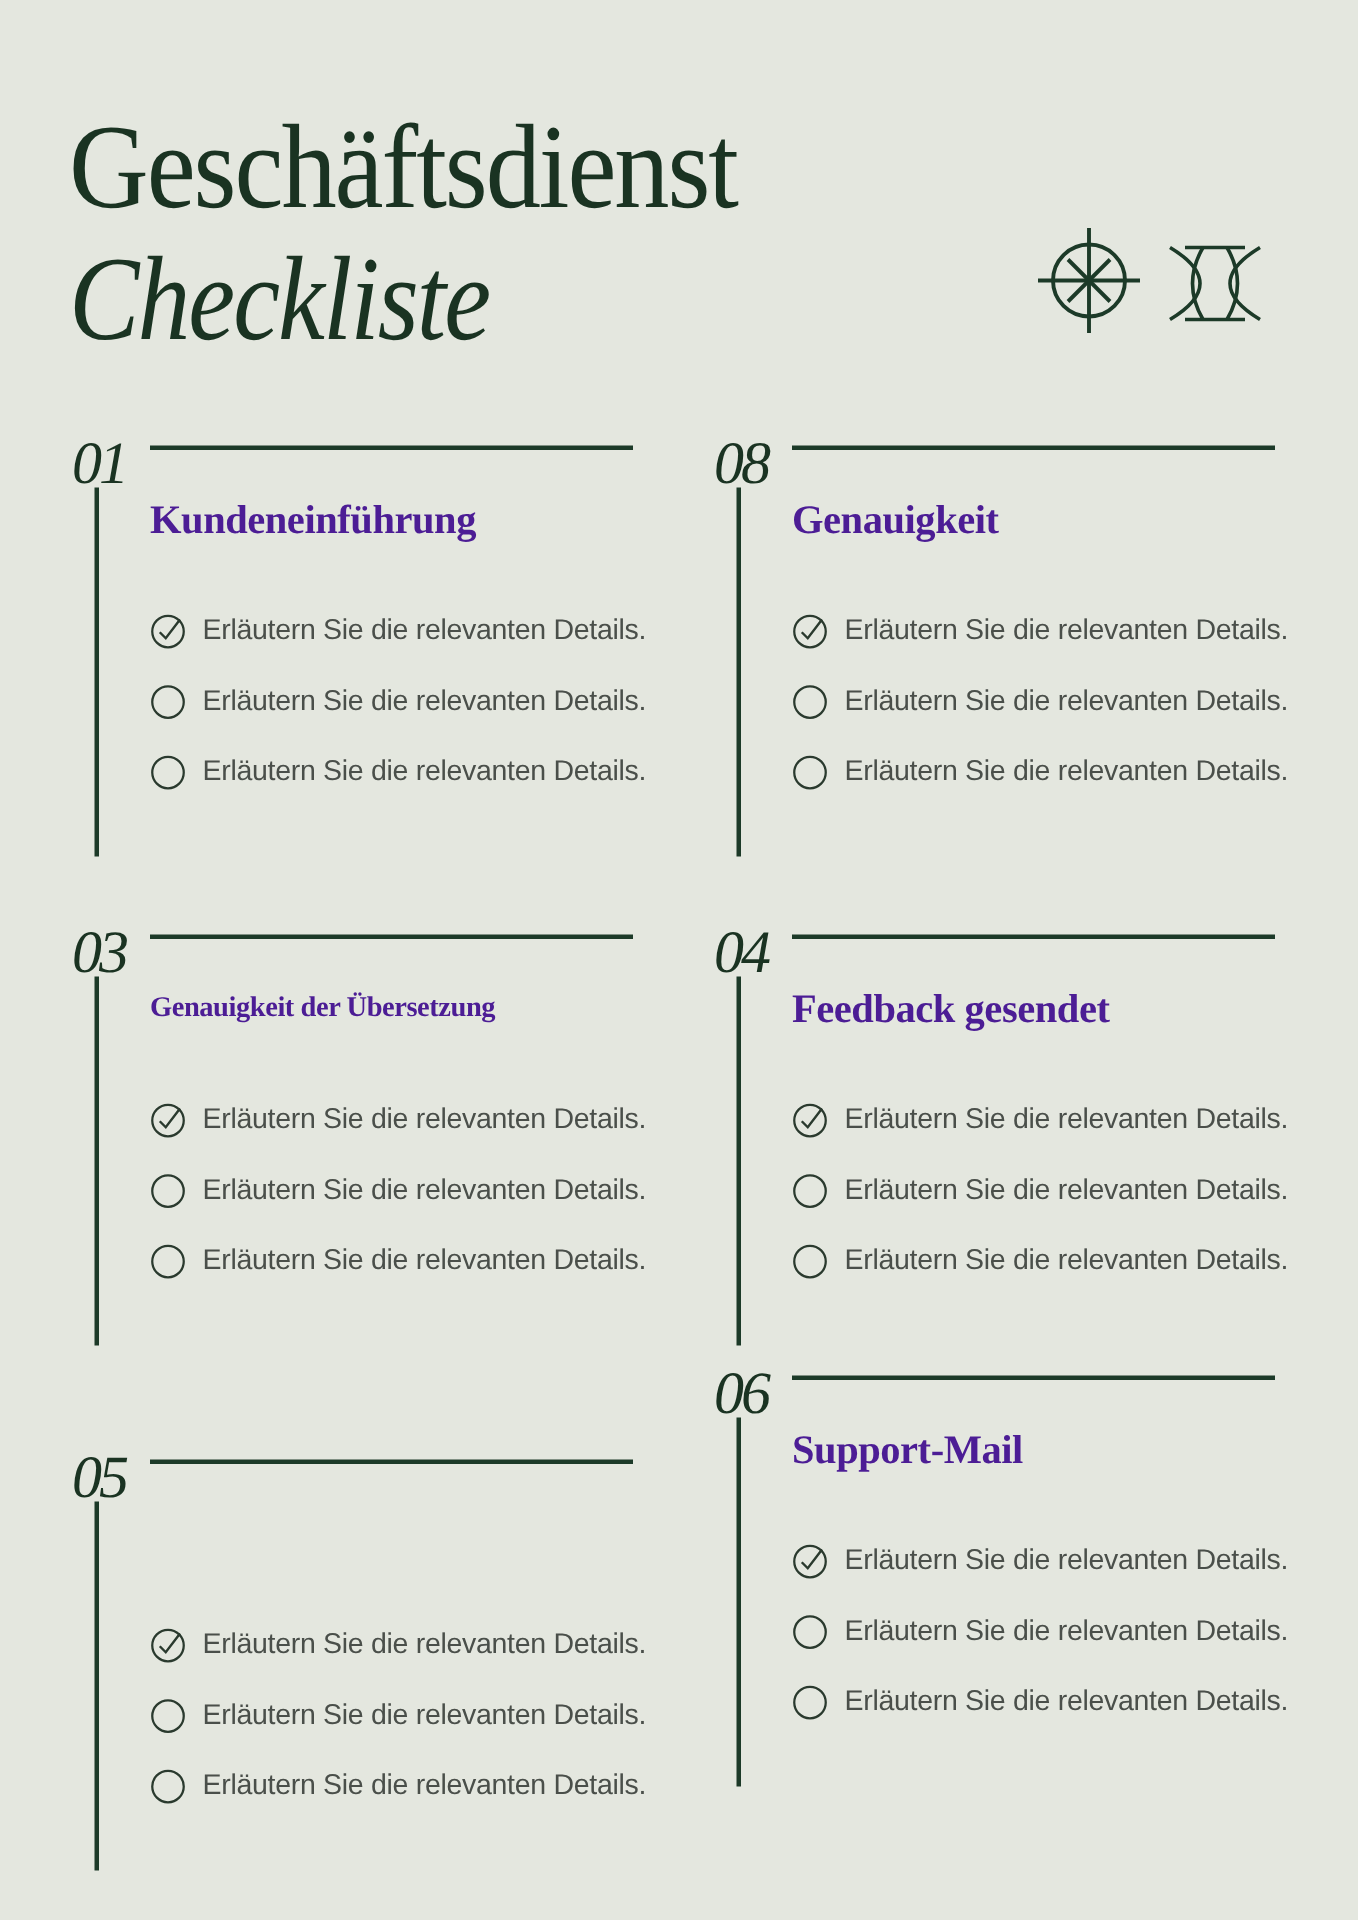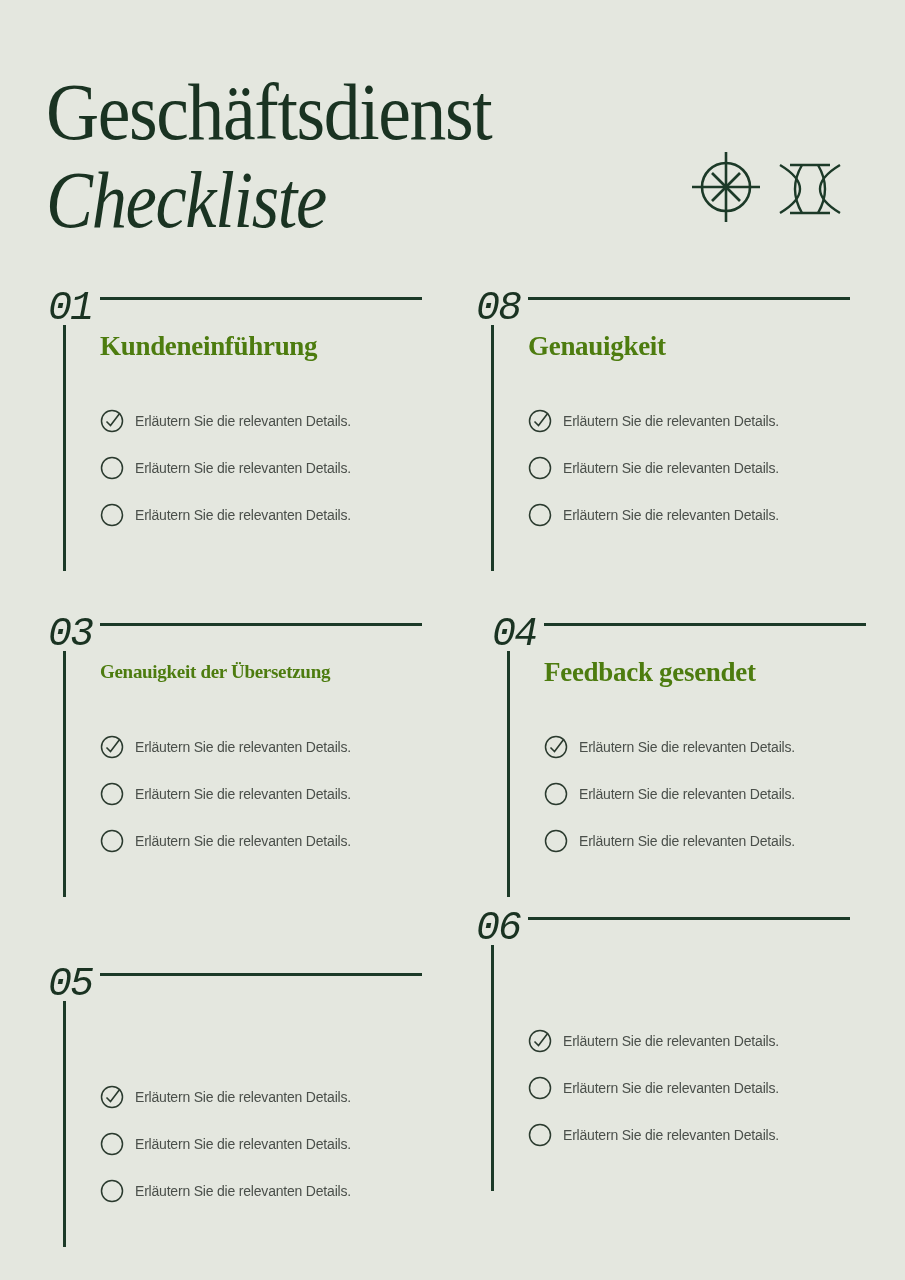--- a/index.html
+++ b/index.html
@@ -21,37 +21,37 @@
     position:absolute; left:46px; top:160px;
     font-family:"Liberation Serif", serif; font-style:italic;
     font-size:80px; line-height:1; letter-spacing:-1.5px;
     color:#1a3322; transform:scaleX(0.88); transform-origin:left top;
     white-space:nowrap;
   }
   .deco { position:absolute; }
   .section { position:absolute; width:380px; height:290px; }
   .num {
     position:absolute; left:0; top:-8px;
-    font-family:Liberation Mono, monospace; font-style:italic;
+    font-family:Liberation Serif, serif; font-style:italic;
     font-size:40px; line-height:1; color:#1a3322; letter-spacing:-2px;
   }
   .hline { position:absolute; left:52px; top:0; height:2.5px; background:#1c3a28; }
   .vline { position:absolute; left:15px; top:28px; width:2.5px; height:246px; background:#1c3a28; }
   .sec-title {
     position:absolute; left:52px; top:34px;
     font-family:"Liberation Serif", serif; font-weight:bold;
-    font-size:27px; color:#4d7c0f; white-space:nowrap; letter-spacing:-0.3px;
+    font-size:27px; color:#4c1d95; white-space:nowrap; letter-spacing:-0.3px;
   }
   .sec-title.small { font-size:19px; top:38px; }
   .items { position:absolute; left:52px; top:100px; }
   .item { display:flex; align-items:center; height:47px; }
   .item svg { flex:0 0 auto; }
   .item-text {
     margin-left:11px;
-    font-family:"Liberation Sans", sans-serif; font-size:14px;
+    font-family:"Liberation Sans", sans-serif; font-size:19px;
     color:#4a4f4a; letter-spacing:-0.2px; white-space:nowrap;
   }
 </style>
 </head>
 <body>
 
 <div class="title1">Geschäftsdienst</div>
 <div class="title2">Checkliste</div>
 
 <svg class="deco" style="left:690px; top:152px;" width="72" height="70" viewBox="0 0 72 70">
@@ -150,21 +150,21 @@
           <span class="item-text">Erläutern Sie die relevanten Details.</span>
         </div>
         <div class="item">
           <svg width="24" height="24" viewBox="0 0 24 24">
             <circle cx="12" cy="12" r="10.5" stroke="#2a3a2e" stroke-width="1.5" fill="none"></circle>
           </svg>
           <span class="item-text">Erläutern Sie die relevanten Details.</span>
         </div>
       </div>
     </div>
-    <div class="section" style="left: 476px; top: 623px; margin-left: 16px;">
+    <div class="section" style="left: 476px; top: 623px;">
       <div class="num">04</div>
       <div class="hline" style="width:322px"></div>
       <div class="vline"></div>
       <div class="sec-title">Feedback gesendet</div>
       <div class="items">
         <div class="item">
           <svg width="24" height="24" viewBox="0 0 24 24">
             <circle cx="12" cy="12" r="10.5" stroke="#2a3a2e" stroke-width="1.5" fill="none"></circle>
             <path d="M6.5 12.5 L10.5 16.5 L20 4" stroke="#2a3a2e" stroke-width="1.6" fill="none"></path>
           </svg>
@@ -207,20 +207,21 @@
             <circle cx="12" cy="12" r="10.5" stroke="#2a3a2e" stroke-width="1.5" fill="none"></circle>
           </svg>
           <span class="item-text">Erläutern Sie die relevanten Details.</span>
         </div>
       </div>
     </div>
     <div class="section" style="left: 476px; top: 917px;">
       <div class="num">06</div>
       <div class="hline" style="width:322px"></div>
       <div class="vline"></div>
+      <div class="sec-title">Support-Mail</div>
       <div class="items">
         <div class="item">
           <svg width="24" height="24" viewBox="0 0 24 24">
             <circle cx="12" cy="12" r="10.5" stroke="#2a3a2e" stroke-width="1.5" fill="none"></circle>
             <path d="M6.5 12.5 L10.5 16.5 L20 4" stroke="#2a3a2e" stroke-width="1.6" fill="none"></path>
           </svg>
           <span class="item-text">Erläutern Sie die relevanten Details.</span>
         </div>
         <div class="item">
           <svg width="24" height="24" viewBox="0 0 24 24">

